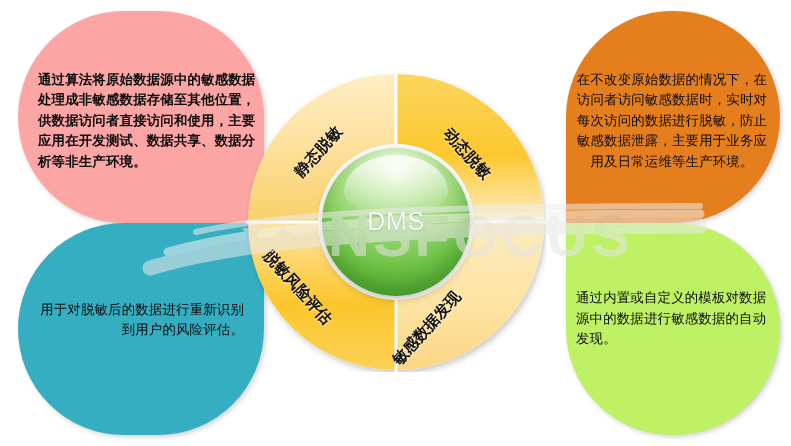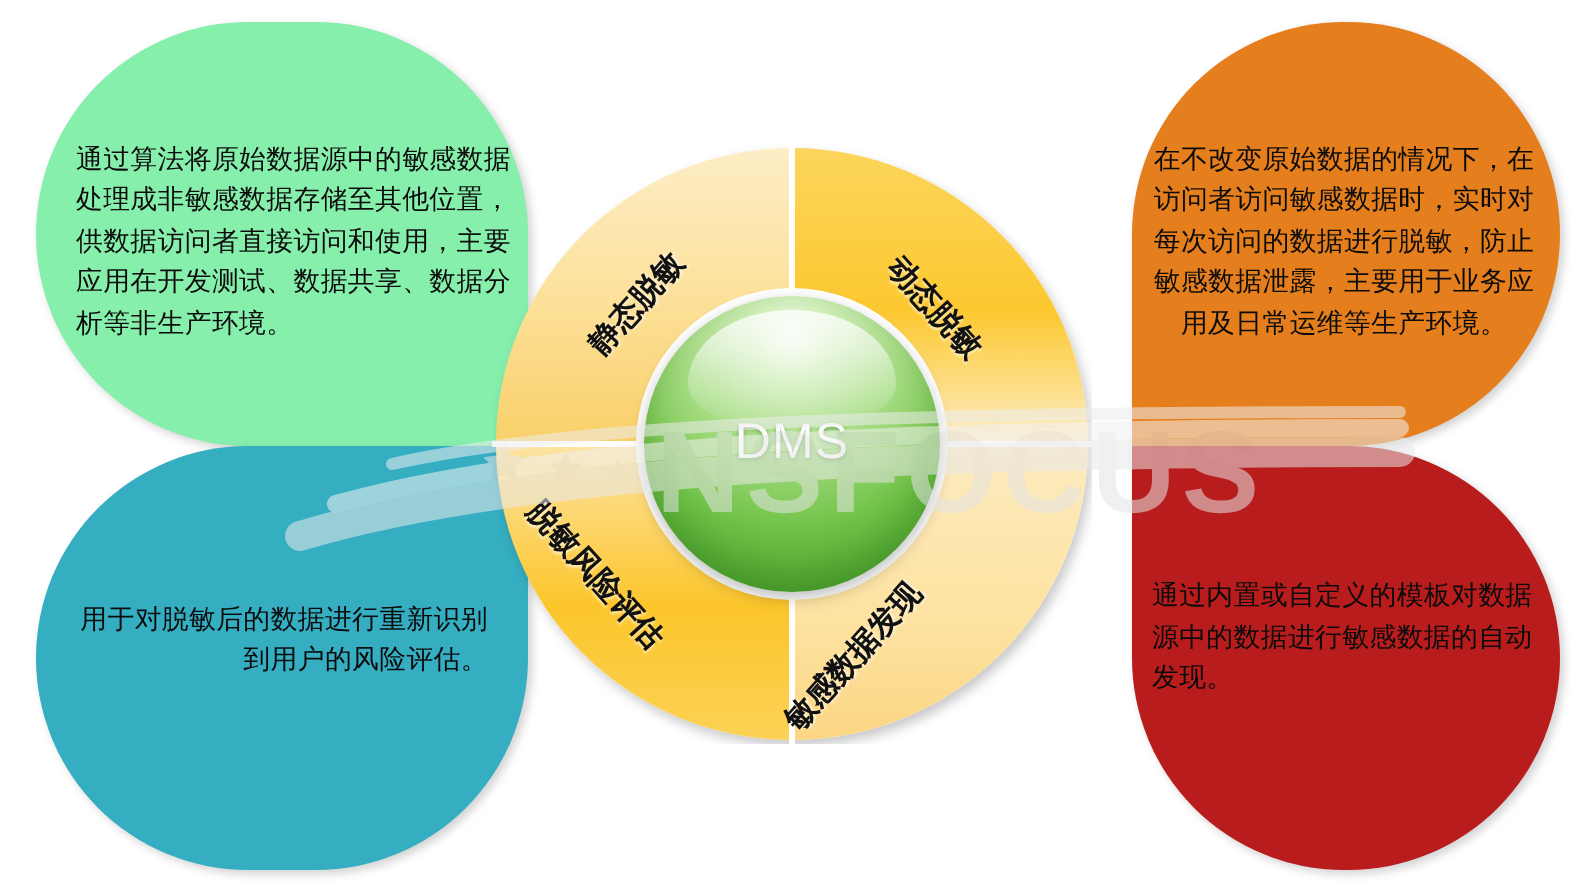--- a/index.html
+++ b/index.html
@@ -33,23 +33,24 @@
     line-height:20.4px;
     color:#0b0b0b;
     letter-spacing:0.2px;
     width:100%;
     white-space:pre-line;
   }
 
   
   #c-green{
     left:18px;top:11px;width:246px;height:212px;
-    background:#86efac;
+    background:#fca5a5;
     border-radius:112px 112px 0px 112px;
     box-shadow:2px 2px 5px rgba(0,0,0,.18);
+    font-weight:bold;
   }
   #c-green .txt{padding:0 6px 0 20px;text-align:left;margin-top:8px;}
 
   
   #c-teal{
     left:18px;top:223px;width:246px;height:212px;
     background:#35aec2;
     border-radius:112px 0px 112px 112px;
     box-shadow:2px 2px 5px rgba(0,0,0,.18);
   }
@@ -60,21 +61,21 @@
     left:566px;top:11px;width:214px;height:212px;
     background:#e57e1c;
     border-radius:112px 112px 112px 0px;
     box-shadow:2px 2px 5px rgba(0,0,0,.18);
   }
   #c-orange .txt{padding:0 12px 0 10px;text-align:center;margin-top:8px;}
 
   
   #c-yellow{
     left:566px;top:223px;width:214px;height:212px;
-    background:#b91c1c;
+    background:#bef264;
     border-radius:0px 112px 112px 112px;
     box-shadow:2px 2px 5px rgba(0,0,0,.18);
   }
   #c-yellow .txt{padding:0 12px 0 10px;text-align:left;margin-top:-20px;}
 
   
   #donut{
     position:absolute;
     left:246px;top:72px;width:300px;height:300px;
     z-index:20;

